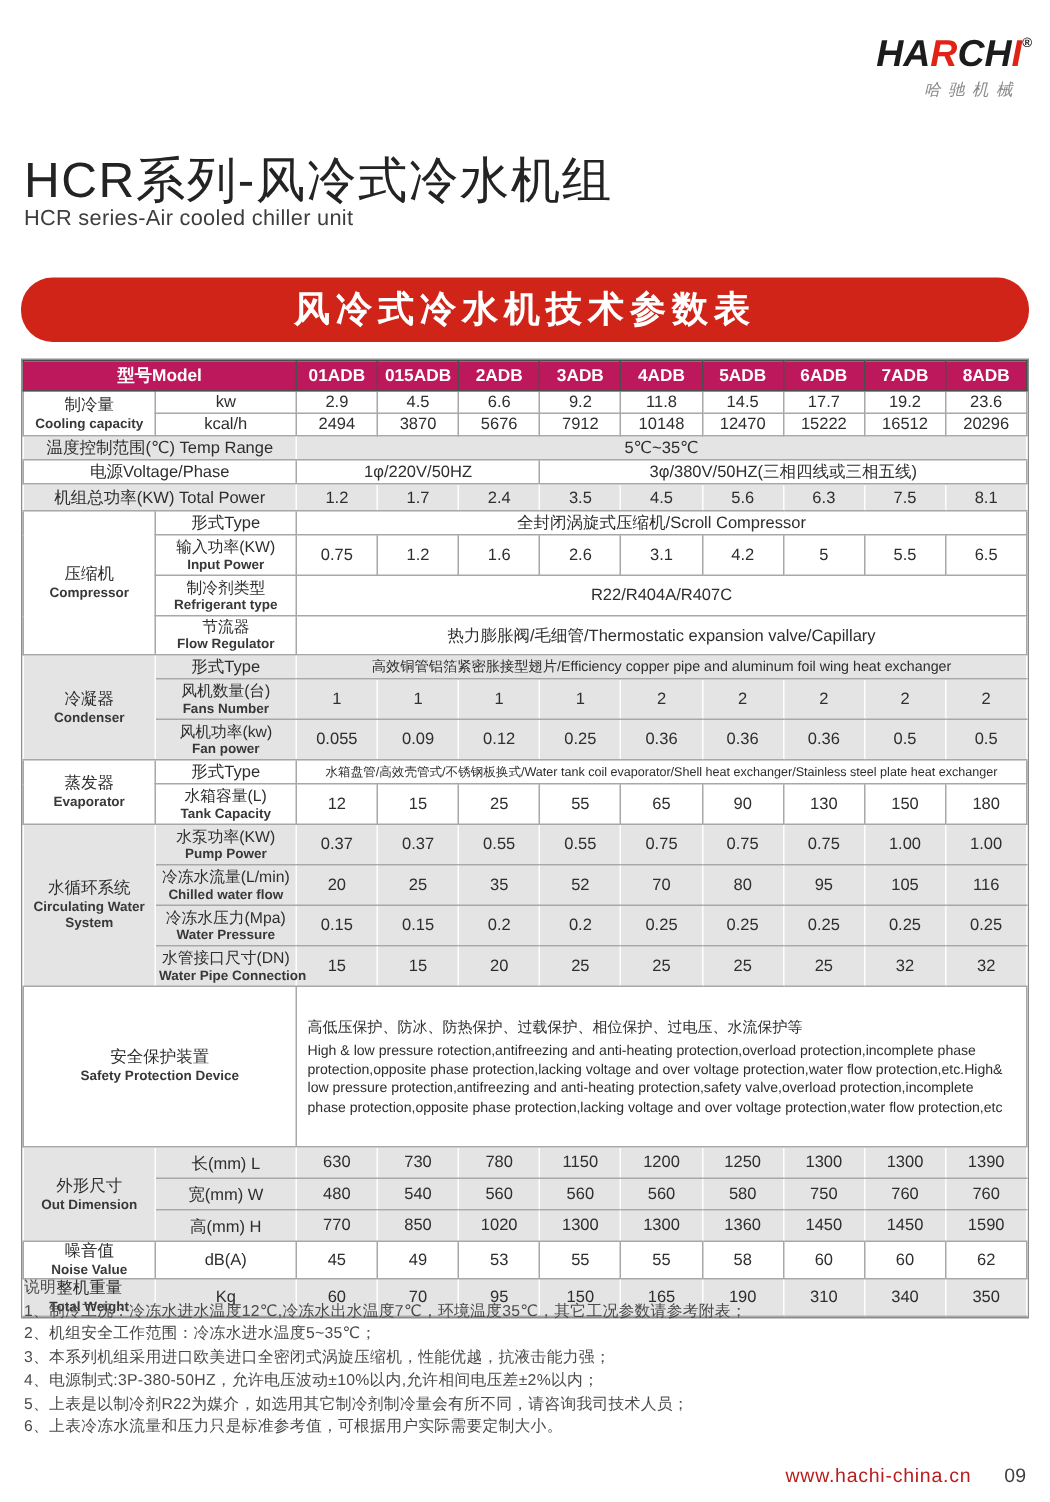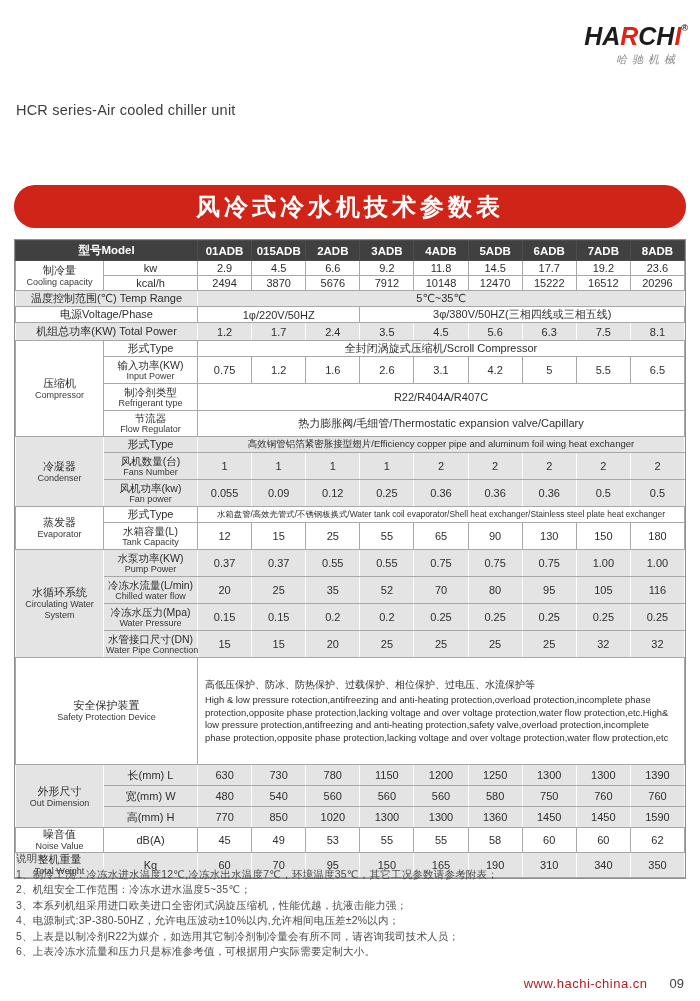--- a/index.html
+++ b/index.html
@@ -21,25 +21,25 @@
   .page-subtitle { font-size:14.5px; color:#3d3d3d; margin-top:0; letter-spacing:0.2px; }
 
   
   .banner { position:absolute; left:14px; top:185px; width:672px; height:43px; background:#d02418;
             color:#fff; font-size:24px; font-weight:bold; letter-spacing:4px; text-align:center; line-height:43px;border-radius:21px; }
 
   
   .tbl-frame { position:absolute; left:14px; top:239px; width:672px; border:1px solid #8d8d8d; }
   table { width:100%; border-collapse:collapse; table-layout:fixed; }
   col.c-cat { width:88px; } col.c-sub { width:94px; }
-  th { background:#404040; color:#fff; border:1px solid #4d4d4d; font-size:11.5px; font-weight:bold; height:20px; padding:0 1px; }
+  th { background:#be185d; color:#fff; border:1px solid #4d4d4d; font-size:11.5px; font-weight:bold; height:20px; padding:0 1px; }
   td { border:1px solid #a8a8a8; text-align:center; vertical-align:middle; color:#2e2e2e; font-size:11px; padding:0 2px; background:#fff; }
   tr.g td { background:#e4e4e4; border-left-color:#fdfdfd; border-right-color:#fdfdfd; }
   td .zh { font-size:10.5px; line-height:1.18; }
-  td .en { font-size:9px; line-height:1.18; white-space:nowrap; color:#383838; }
+  td .en { font-size:9px; line-height:1.18; white-space:nowrap; color:#383838;font-weight:bold; }
   td.cat .zh { font-size:11px; }
   td.cat .en { white-space:normal; }
   .longtext  { font-size:9.5px; white-space:nowrap; overflow:hidden; }
   .xlongtext { font-size:8.4px; white-space:nowrap; overflow:hidden; }
   .safety-cell { text-align:left; padding:20px 7px; }
   .safety-cell .szh { font-size:10px; margin-bottom:2px; }
   .safety-cell .sen { font-size:9.4px; line-height:1.34; white-space:normal; }
   tr.h15 { height:15px; } tr.h16 { height:16px; } tr.h18 { height:18px; }
   tr.h21 { height:21px; } tr.h22 { height:22px; } tr.h23 { height:23px; }
   tr.h26 { height:26px; } tr.h27 { height:27px; } tr.h86 { height:86px; }
@@ -56,20 +56,21 @@
 <body>
 
 <div class="page">
 
   <div class="logo">
     <div class="brand"><span>HA</span><span class="red">R</span><span>CH</span><span class="red">I</span><sup>®</sup></div>
     <div class="brand-zh">哈驰机械</div>
   </div>
 
   <div class="title-block">
+    <div class="page-title">HCR系列-风冷式冷水机组</div>
     <div class="page-subtitle">HCR series-Air cooled chiller unit</div>
   </div>
 
   <div class="banner">风冷式冷水机技术参数表</div>
 
   <div class="tbl-frame">
   <table>
     <colgroup>
           <col class="c-cat">
           <col class="c-sub">

